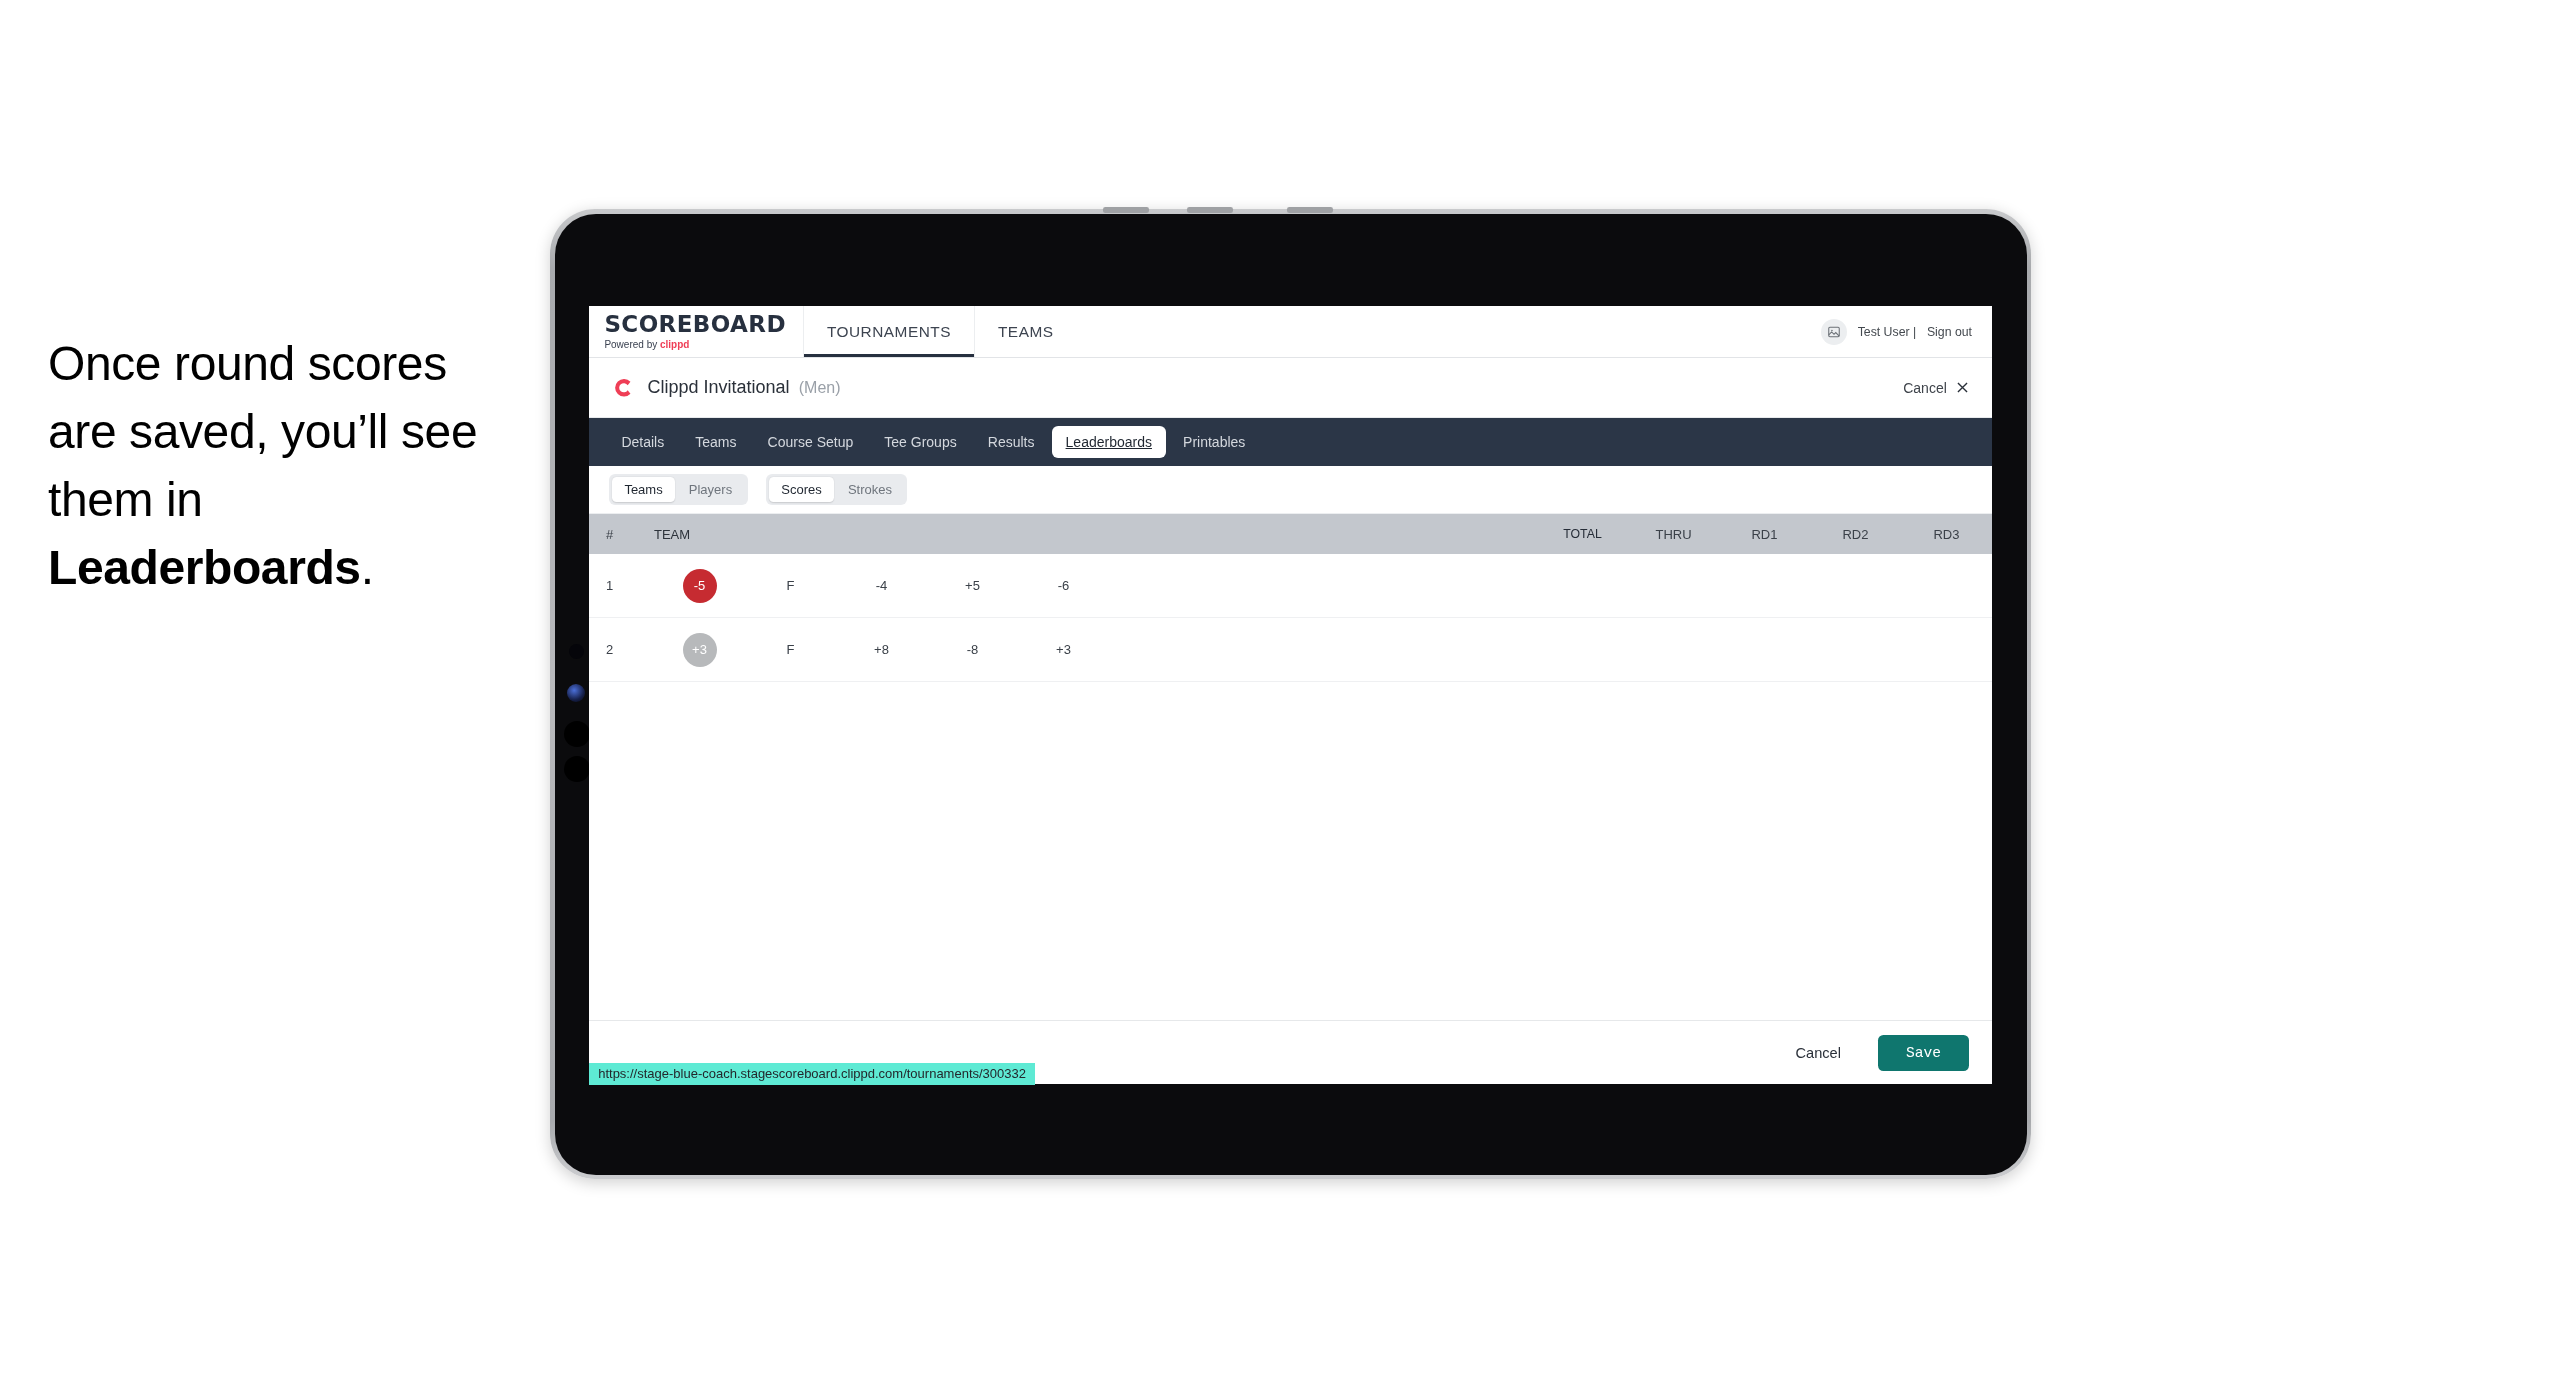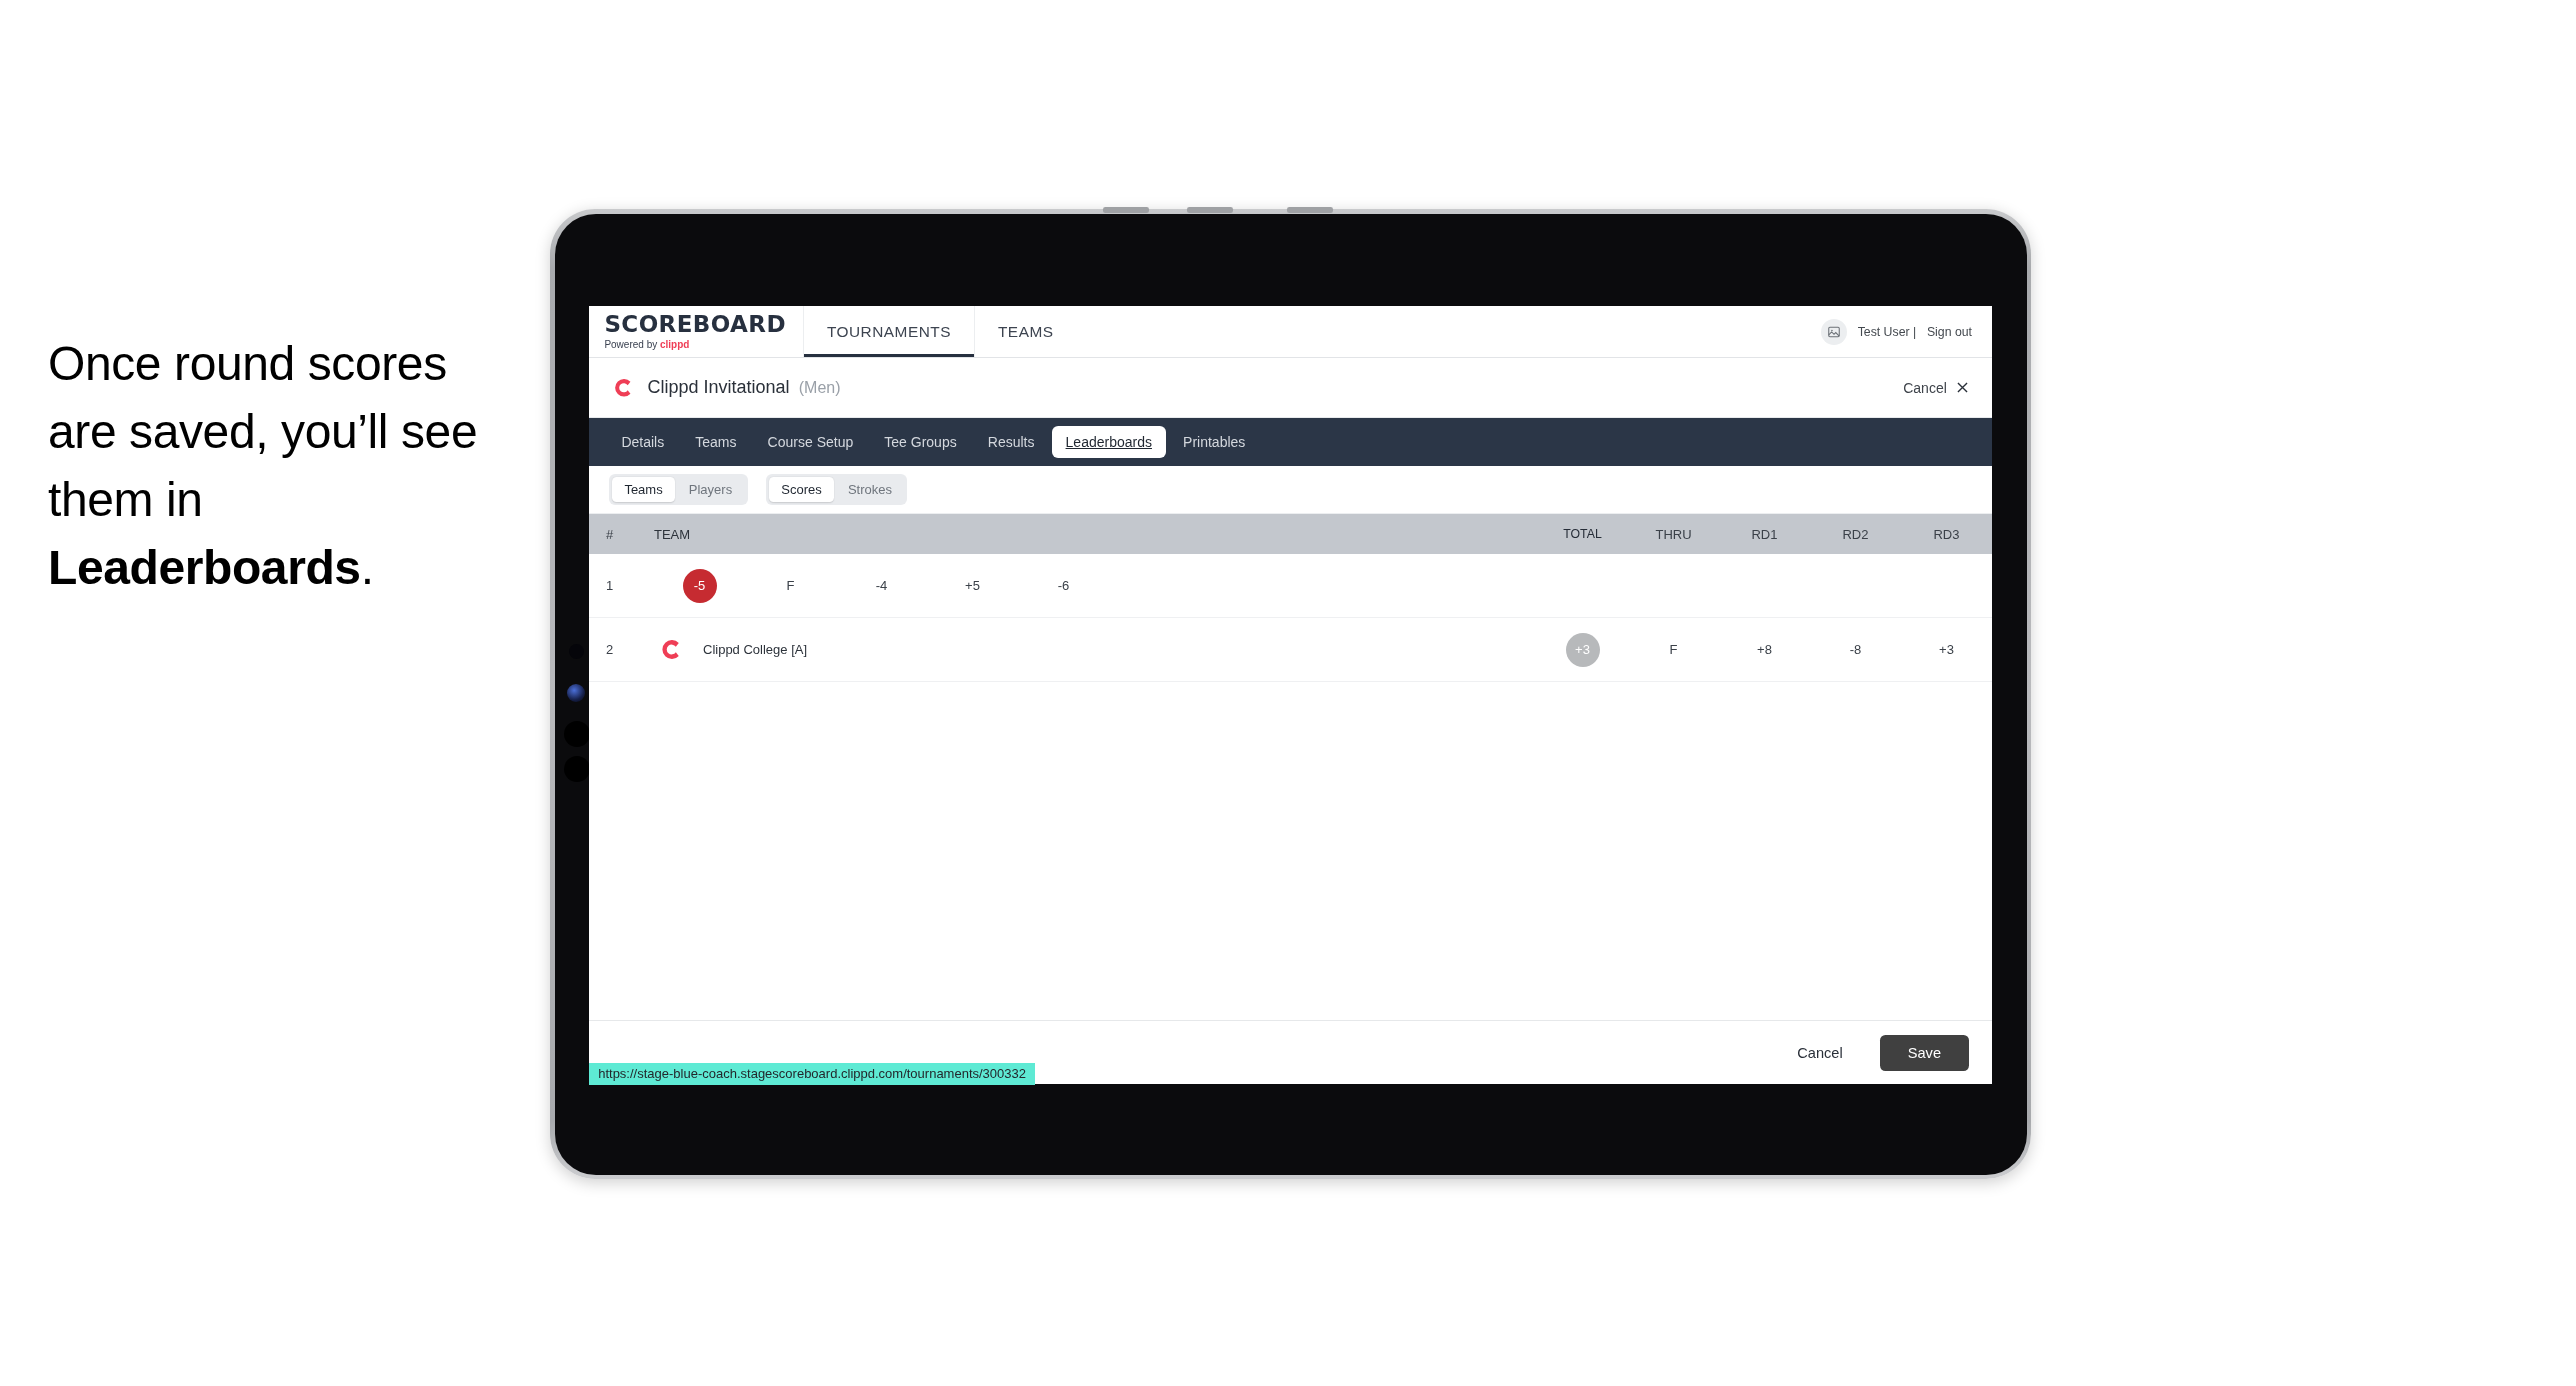--- a/index.html
+++ b/index.html
@@ -254,24 +254,24 @@
     background: #ffffff;
   }
   #btn-cancel {
     font-size: 14.6px; color: #2a3039;
     padding: 7.7px 14px; cursor: pointer;
     background: none; border: none;
     font-family: inherit;
   }
   #btn-save {
     font-size: 14.6px; color: #ffffff;
-    background: #404040;
+    background: #0f766e;
     border: none; border-radius: 5.4px;
     padding: 10px 28px; cursor: pointer;
-    font-family: Liberation Sans, sans-serif;
+    font-family: Liberation Mono, monospace;
   }
 
   
   #statusbar {
     position: absolute;
     left: 589px; top: 1063px;
     background: #5eead4;
     color: #23272c;
     font-size: 13px;
     padding: 3.1px 9.2px 3.8px 9.2px;
@@ -393,28 +393,20 @@
           <div class="badge red">-5</div>
         </div>
         <div class="c-num">F</div>
         <div class="c-num">-4</div>
         <div class="c-num">+5</div>
         <div class="c-num">-6</div>
       </div>
 
       <div class="row">
         <div class="c-rank">2</div>
-        <div class="c-team">
-          <div class="team-logo-c">
-            <svg width="21.5" height="23" viewBox="0 0 26 28">
-              <path d="M24 6.2A11.5 11.5 0 1 0 24 21.8L20.4 17.2A6 6 0 1 1 20.4 10.8Z" fill="#ef3e56"></path>
-            </svg>
-          </div>
-          <span>Clippd College [A]</span>
-        </div>
         <div class="c-total">
           <div class="badge gray">+3</div>
         </div>
         <div class="c-num">F</div>
         <div class="c-num">+8</div>
         <div class="c-num">-8</div>
         <div class="c-num">+3</div>
       </div>
 
       <div id="table-body-fill"></div>

